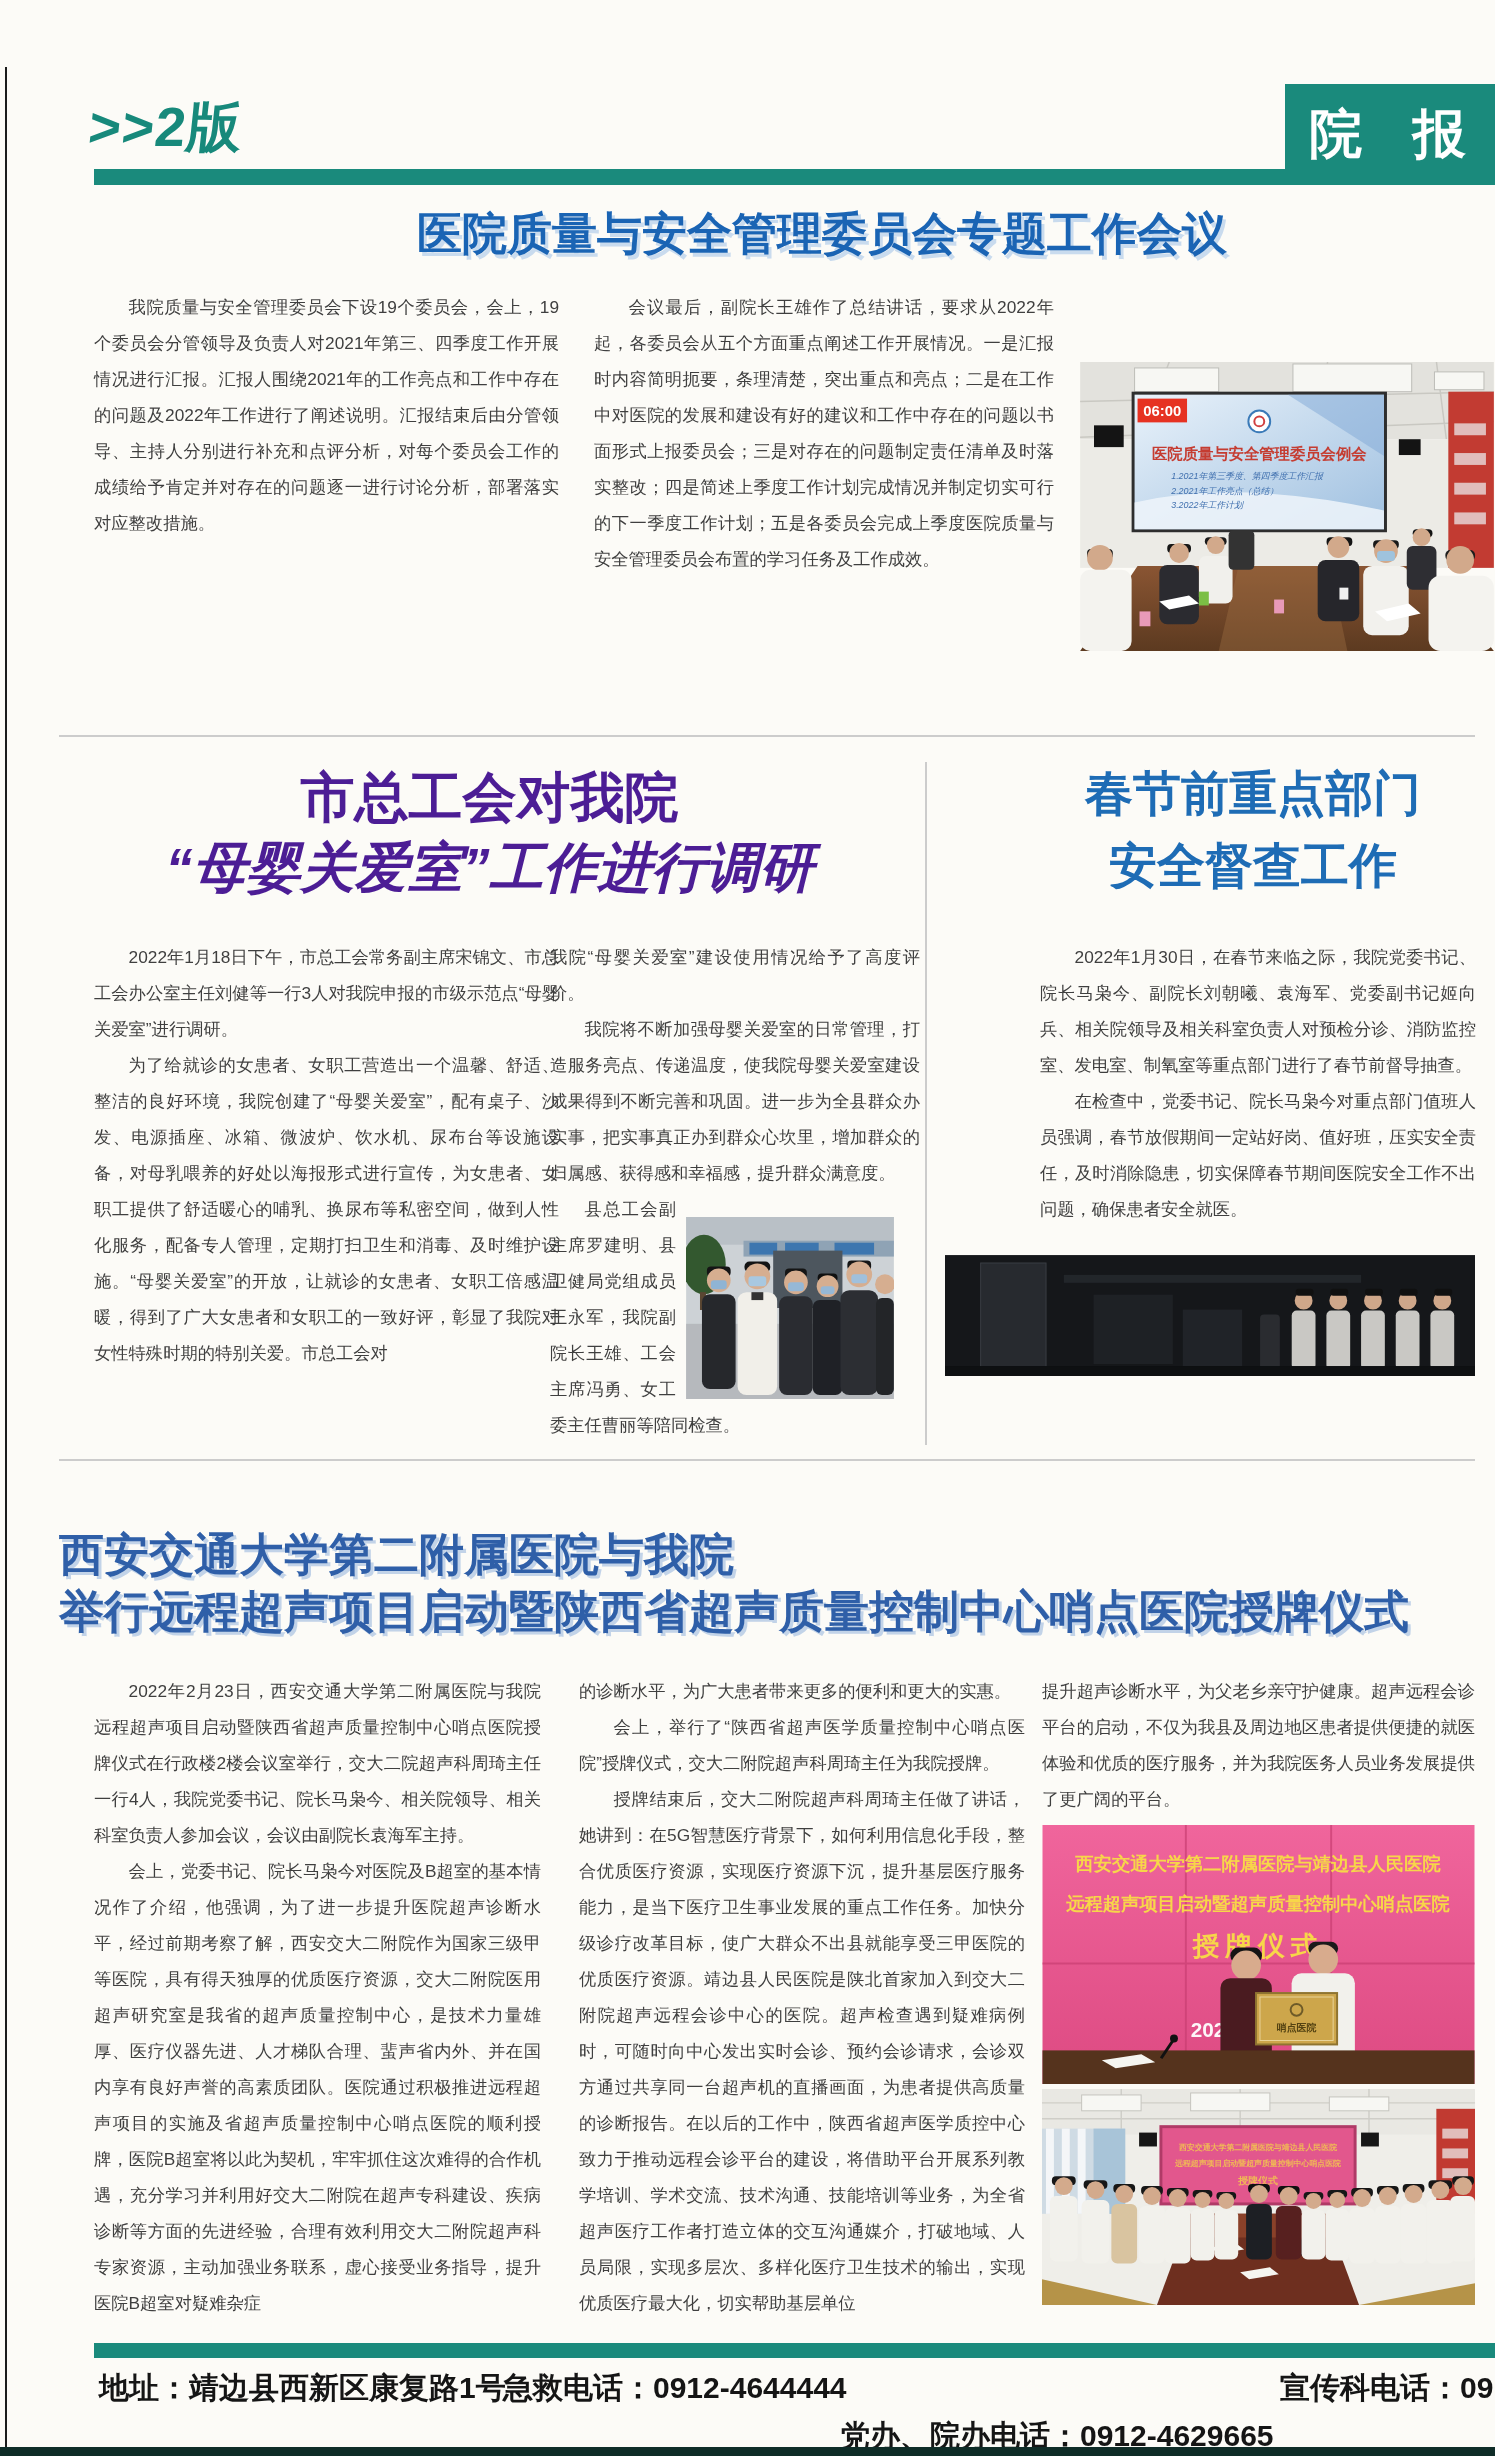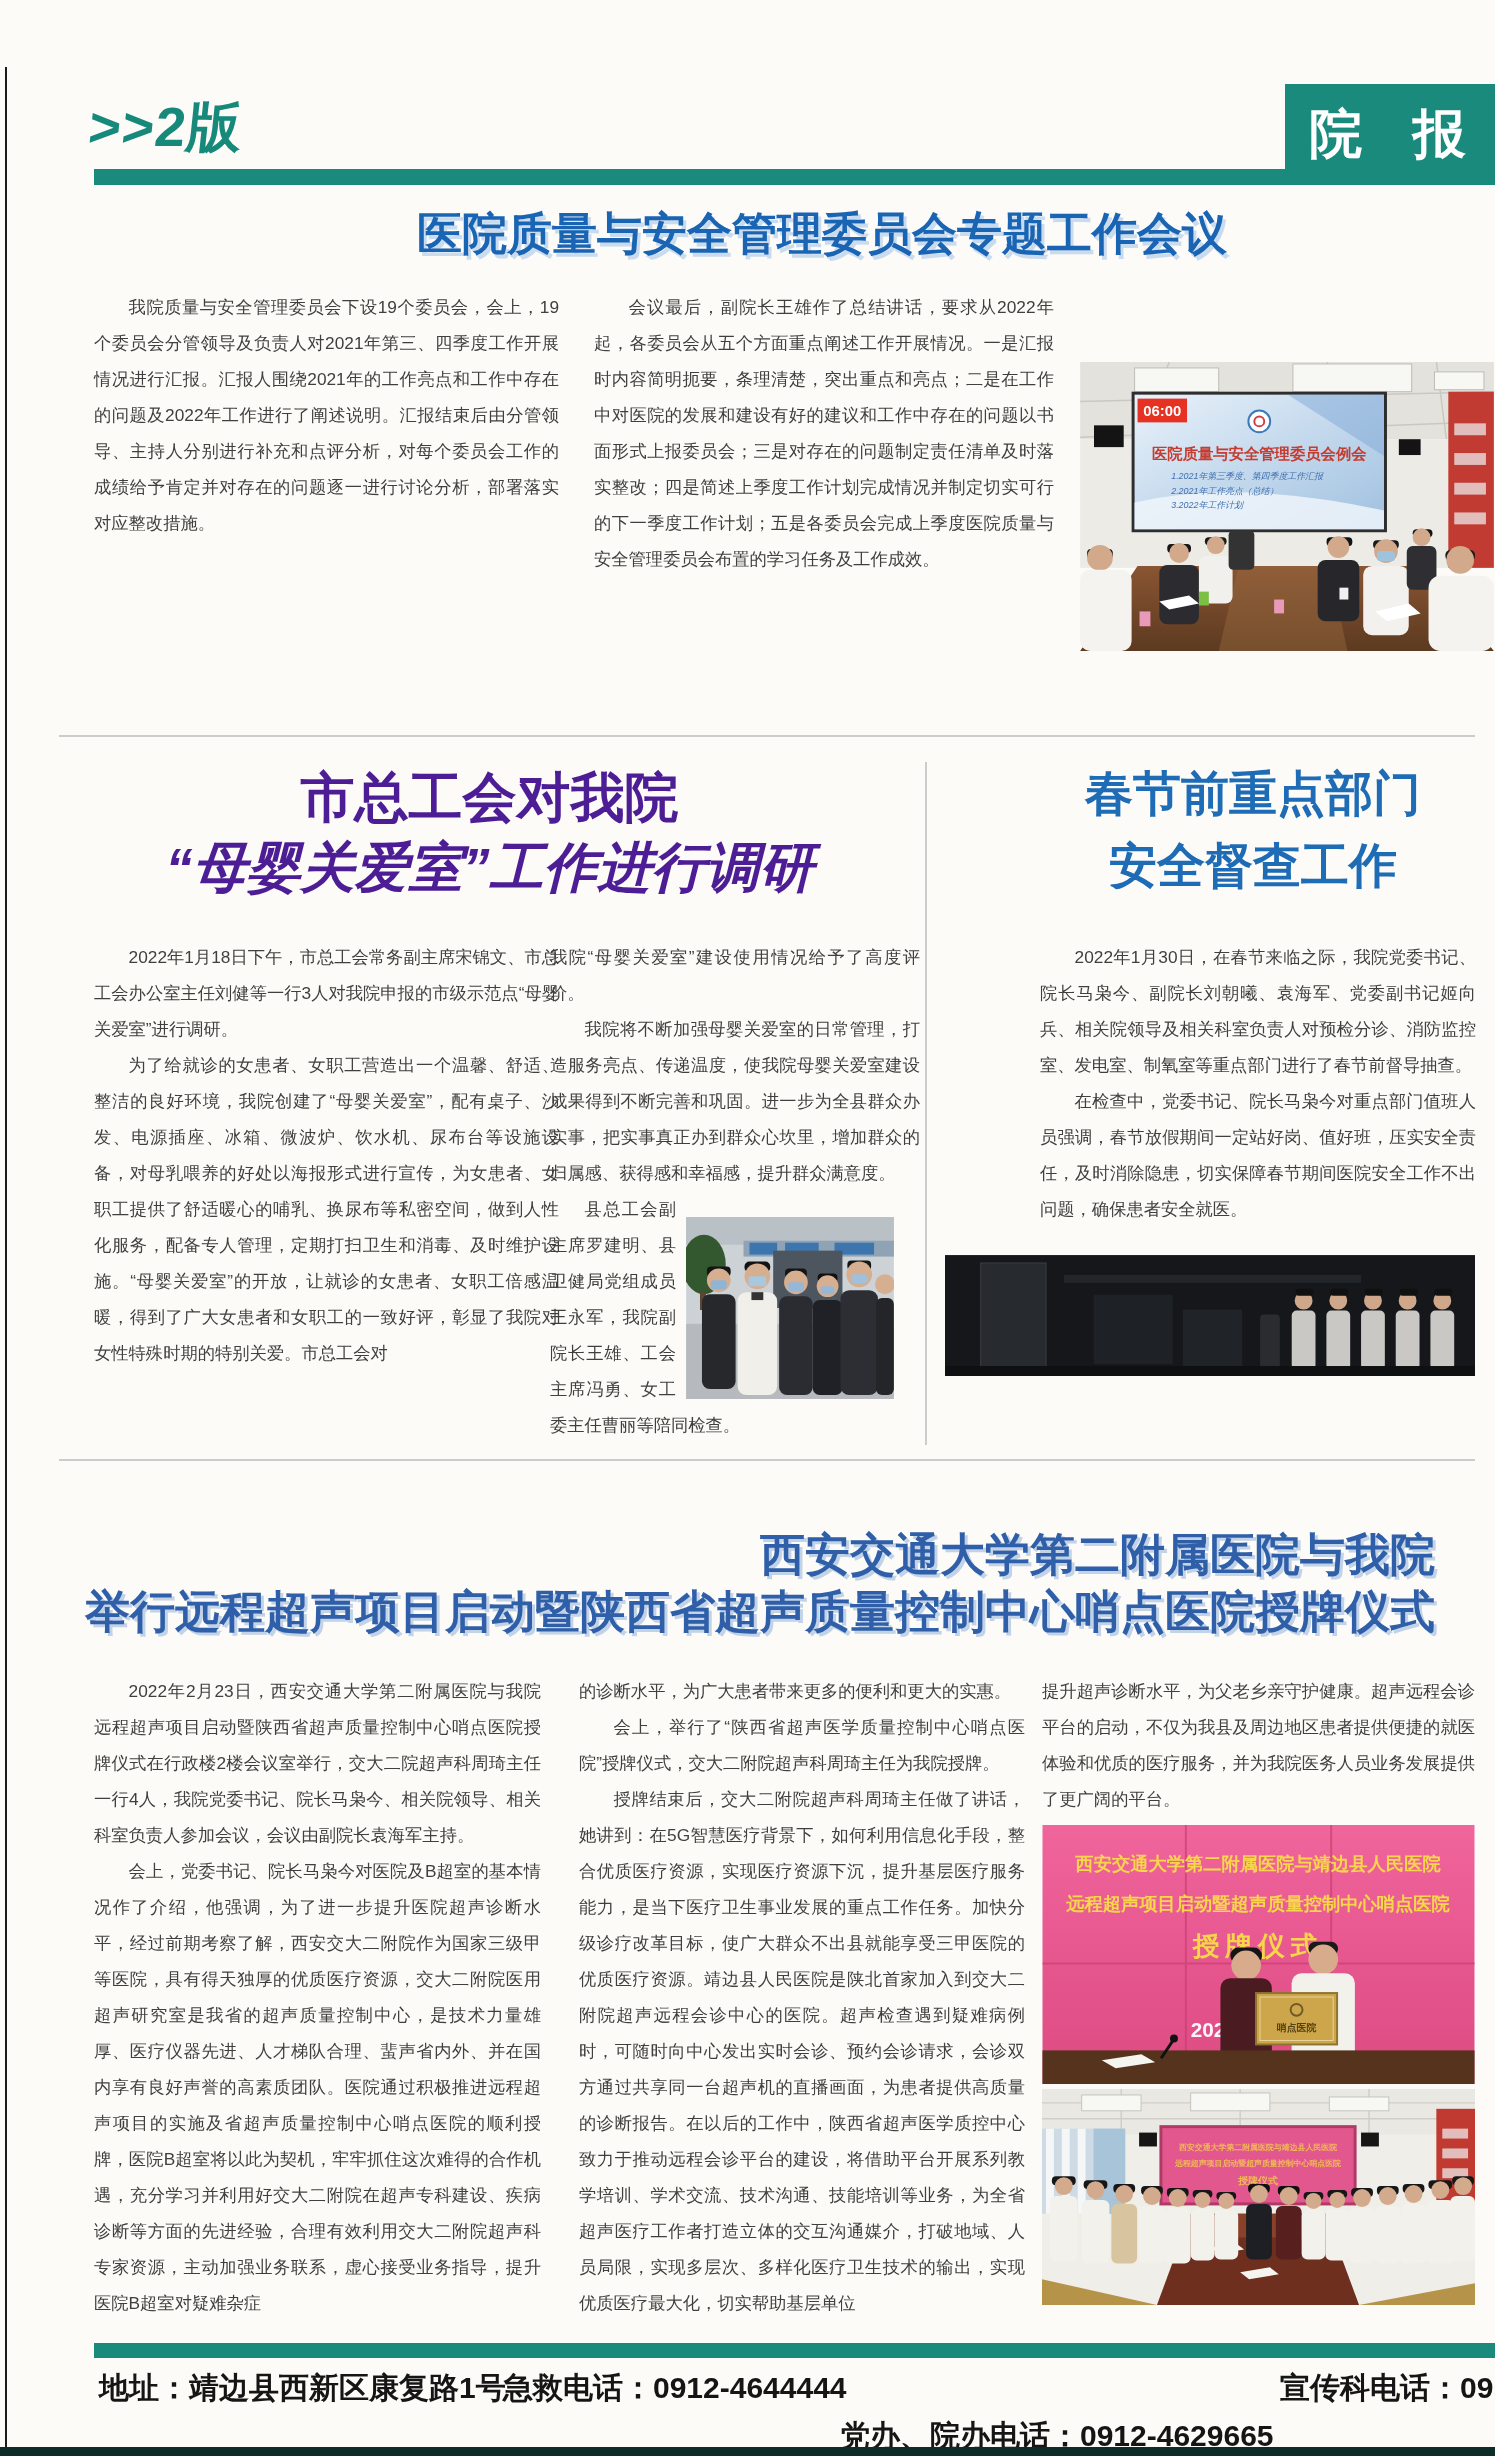--- a/index.html
+++ b/index.html
@@ -28,21 +28,21 @@
     left:228px; top:204px; width:1188px; text-align:center;
     font-size:45px; font-weight:900; color:#1a64b4;
     text-shadow:3px 4px 0 #c9dbee; white-space:nowrap;
   }
   .a2-title{width:861px; left:59px; text-align:center; font-size:54px; font-weight:900;
     color:#4c1d95; white-space:nowrap;}
   .a2-title.l1{top:762px;} .a2-title.l2{top:832px;font-style:italic;}
   .a3-title{width:446px; left:1030px; text-align:center; font-size:48px; font-weight:900;
     color:#1e6cb5; white-space:nowrap;}
   .a3-title.l1{top:762px;} .a3-title.l2{top:834px;}
-  .a4-title{width:1376px; left:59px; text-align:right; font-size:45px; font-weight:900;
+  .a4-title{width:1376px; left:59px; text-align:left; font-size:45px; font-weight:900;
     color:#2f5fa8; text-shadow:3px 3px 0 #c2d3e8;
     font-family:"Liberation Serif","DejaVu Serif",serif; white-space:nowrap;}
   .a4-title.l1{top:1525px;} .a4-title.l2{top:1582px;}
   
   .body-col{font-size:17.3px; line-height:36px; text-align:justify; color:#3f3f3f;}
   .body-col p{margin:0; text-indent:2em;}
   .body-col p.noindent{text-indent:0;}
   .a1-c1{left:94px;  top:289px; width:465px;}
   .a1-c2{left:594px; top:289px; width:460px;}
   .a2-c1{left:94px;  top:939px; width:465px;}

